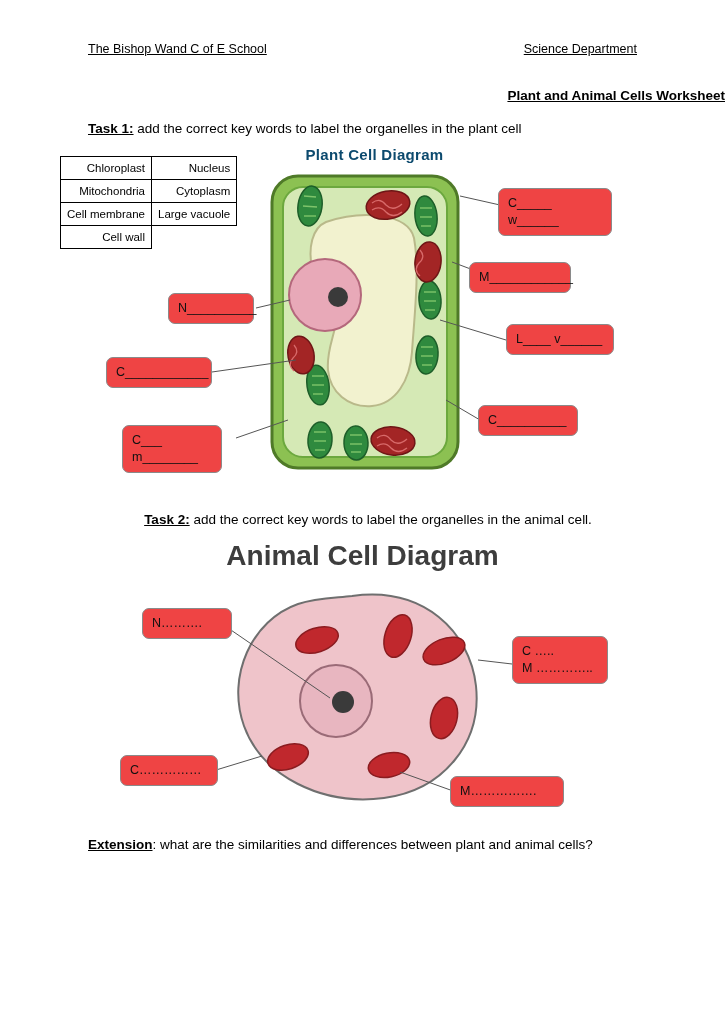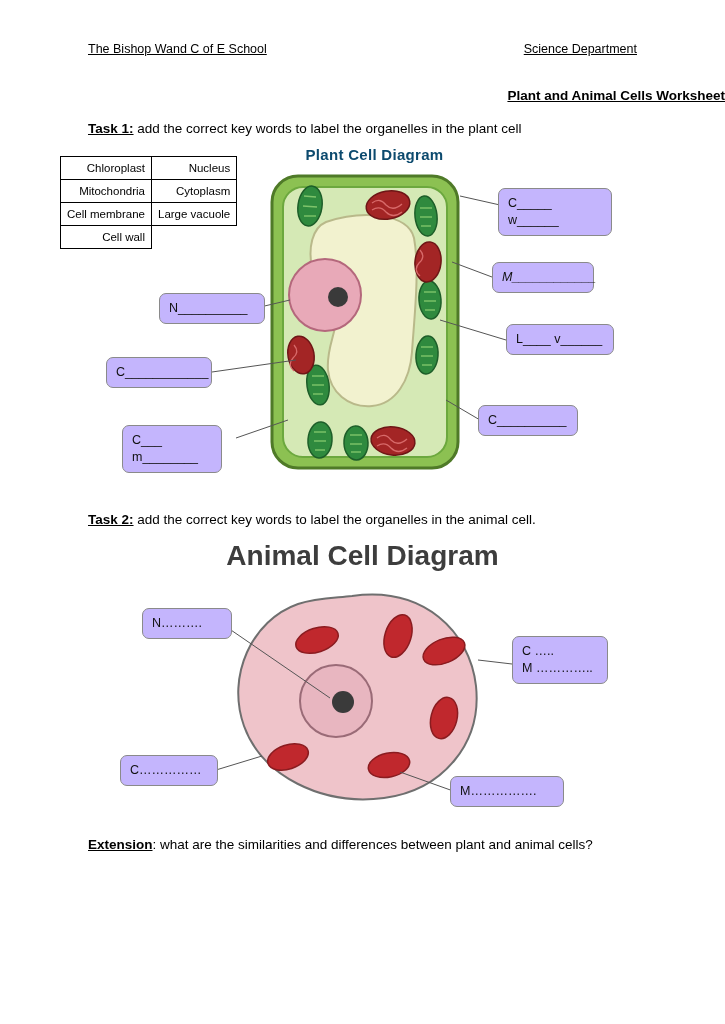--- a/index.html
+++ b/index.html
@@ -43,21 +43,21 @@
     position: absolute;
     left: 88px;
     font-size: 13.5px;
     width: 560px;
   }
   .task-label {
     font-weight: bold;
     text-decoration: underline;
   }
   #task1-line { top: 121px; }
-  #task2-line { top: 512px; }
+  #task2-line { top: 512px; text-align: center; }
   #extension-line { top: 835px; line-height: 1.55; }
 
   
   .keyword-table {
     position: absolute;
     top: 156px;
     left: 60px;
     border-collapse: collapse;
     font-size: 11.5px;
   }
@@ -83,21 +83,21 @@
     top: 540px; left: 0; width: 725px;
     font-size: 28px;
     color: #3d3d3d;
   }
 
   
   .label-box {
     position: absolute;
     border: 1px solid #8a8a8a;
     border-radius: 7px;
-    background: #c4b5fd;
+    background: #ef4444;
     font-size: 12.5px;
     padding: 6px 9px;
     color: #111;
     line-height: 1.35;
     white-space: pre-line;
   }
 
   svg.overlay {
     position: absolute;
     top: 0; left: 0;
@@ -248,24 +248,24 @@
 
     <g stroke="#555" stroke-width="1" fill="none">
       <line x1="228" y1="628" x2="330" y2="698"></line>
       <line x1="478" y1="660" x2="512" y2="664"></line>
       <line x1="262" y1="756" x2="216" y2="770"></line>
       <line x1="400" y1="772" x2="456" y2="792"></line>
     </g>
   </svg>
 
   <div class="label-box" style="top:188px;left:498px;width:114px;">C_____ w______</div>
-  <div class="label-box" style="top:262px;left:492px;width:102px;font-style:italic;">M____________</div>
+  <div class="label-box" style="top:262px;left:469px;width:102px;">M____________</div>
   <div class="label-box" style="top:324px;left:506px;width:108px;">L____ v______</div>
   <div class="label-box" style="top:405px;left:478px;width:100px;">C__________</div>
-  <div class="label-box" style="top:293px;left:159px;width:106px;">N__________</div>
+  <div class="label-box" style="top:293px;left:168px;width:86px;">N__________</div>
   <div class="label-box" style="top:357px;left:106px;width:106px;">C____________</div>
   <div class="label-box" style="top:425px;left:122px;width:100px;">C___ m________</div>
 
   <div class="label-box" style="top:608px;left:142px;width:90px;">N……….</div>
   <div class="label-box" style="top:636px;left:512px;width:96px;">C …..
 M …………..</div>
   <div class="label-box" style="top:755px;left:120px;width:98px;">C……………</div>
   <div class="label-box" style="top:776px;left:450px;width:114px;">M…………….</div>
 
 </div>

